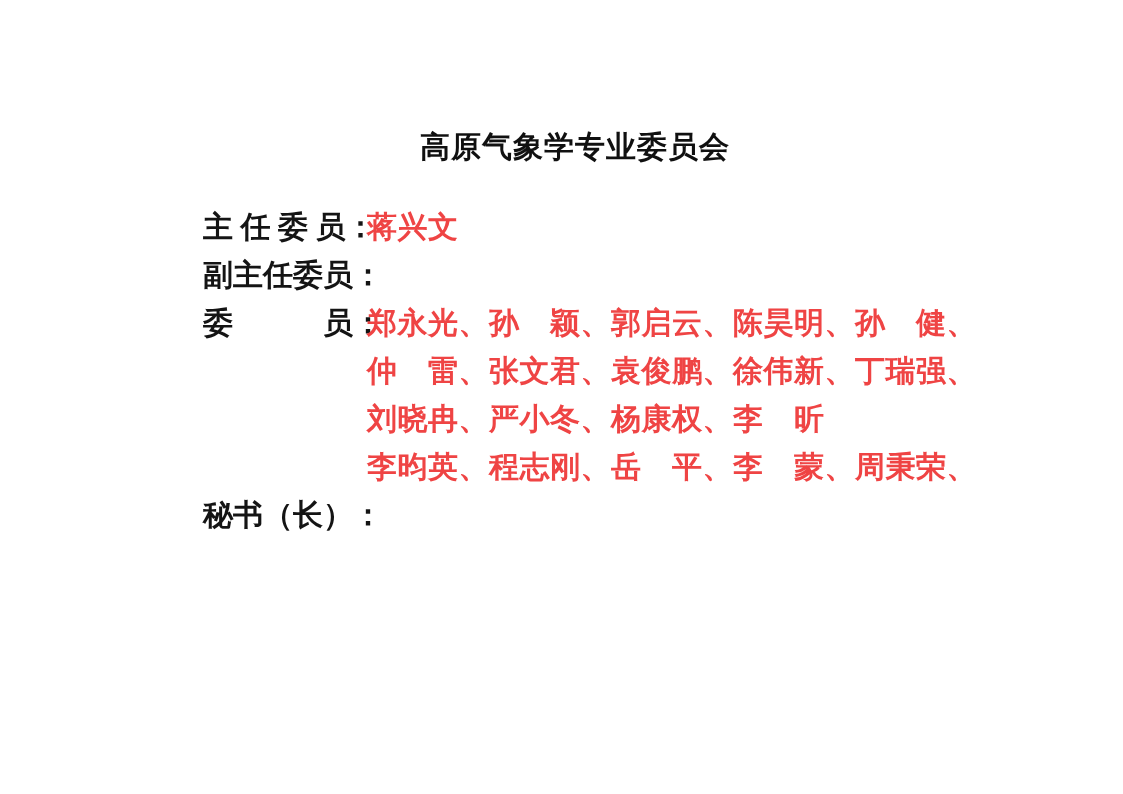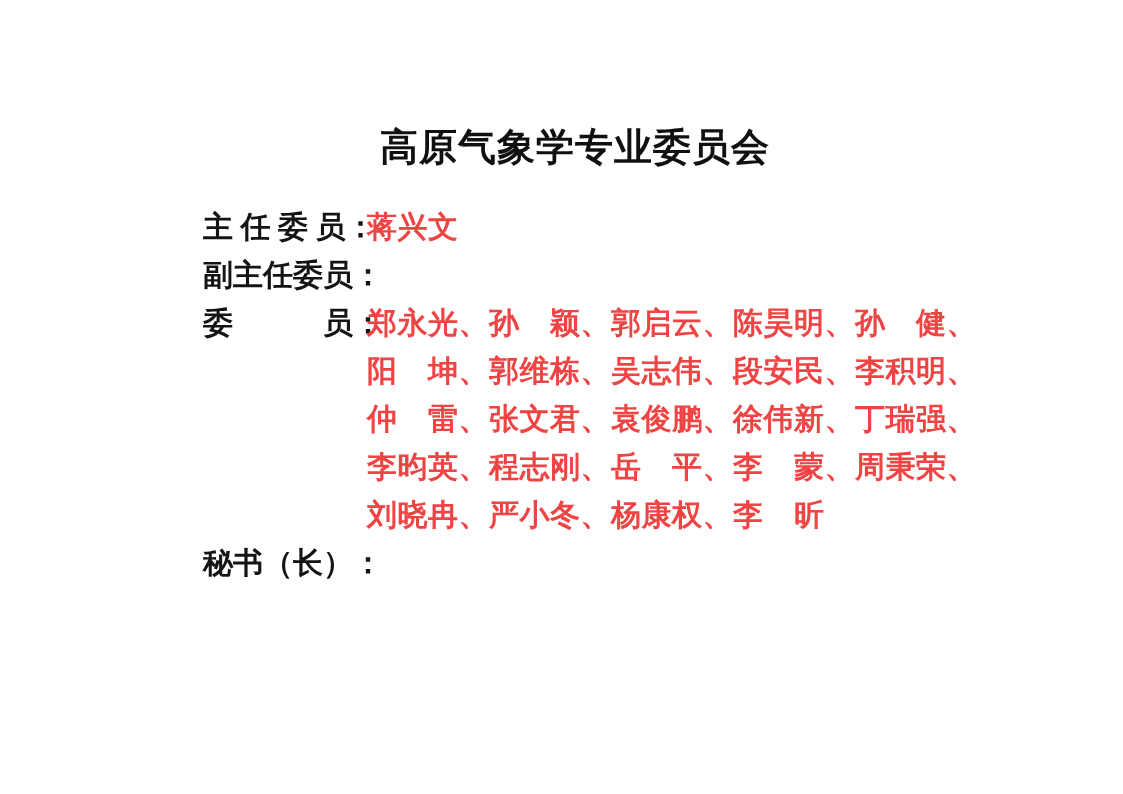--- a/index.html
+++ b/index.html
@@ -21,21 +21,21 @@
       background: #ffffff;
       overflow: hidden;
     }
     .doc-title {
       position: absolute;
       top: 122px;
       left: 203px;
       width: 744px;
       margin: 0;
       text-align: center;
-      font-size: 38px;
+      font-size: 30px;
       font-weight: 700;
       letter-spacing: 1px;
       line-height: 50px;
       color: #101010;
     }
     .rows {
       position: absolute;
       top: 203px;
       left: 203px;
       width: 760px;
@@ -78,38 +78,34 @@
     <div class="row">
       <span class="label-cell">副主任委员：</span>
     </div>
 
     <div class="row">
       <span class="label-cell">委　　　员：</span>
       <span class="value-cell">郑永光、孙　颖、郭启云、陈昊明、孙　健、</span>
     </div>
 
 
-    <div class="row">
-      <span class="label-cell"></span>
-      <span class="value-cell">阳　坤、郭维栋、吴志伟、段安民、李积明、</span>
-    </div>
 
     <div class="row">
       <span class="label-cell"></span>
       <span class="value-cell">仲　雷、张文君、袁俊鹏、徐伟新、丁瑞强、</span>
     </div>
 
     <div class="row">
       <span class="label-cell"></span>
-      <span class="value-cell">李昀英、程志刚、岳　平、李　蒙、周秉荣、</span>
+      <span class="value-cell">刘晓冉、严小冬、杨康权、李　昕</span>
     </div>
 
     <div class="row">
       <span class="label-cell"></span>
-      <span class="value-cell">刘晓冉、严小冬、杨康权、李　昕</span>
+      <span class="value-cell">李昀英、程志刚、岳　平、李　蒙、周秉荣、</span>
     </div>
 
     <div class="row">
       <span class="label-cell">秘书（长）：</span>
     </div>
 
 
   </div>
 </div>
 

